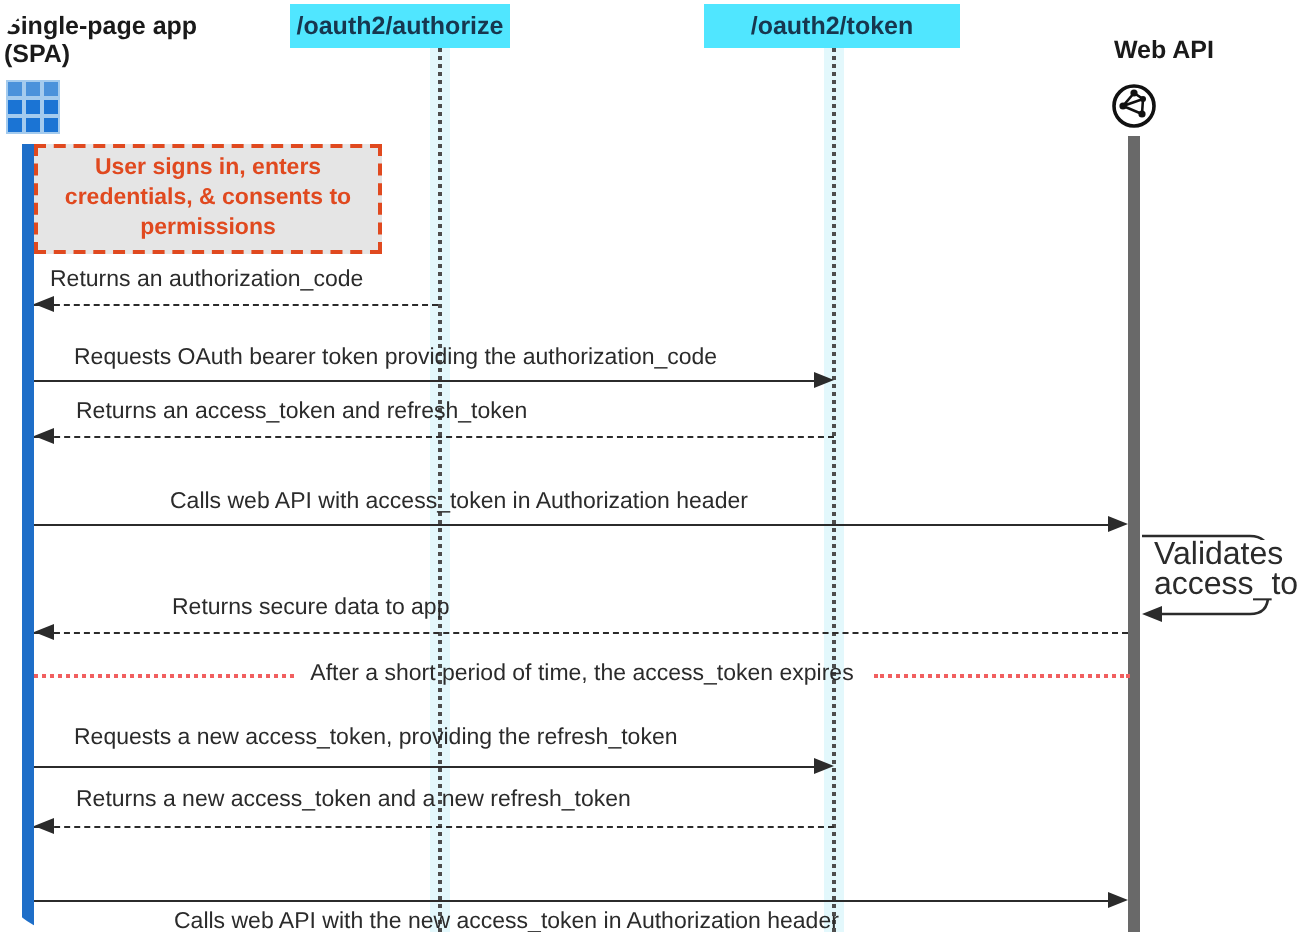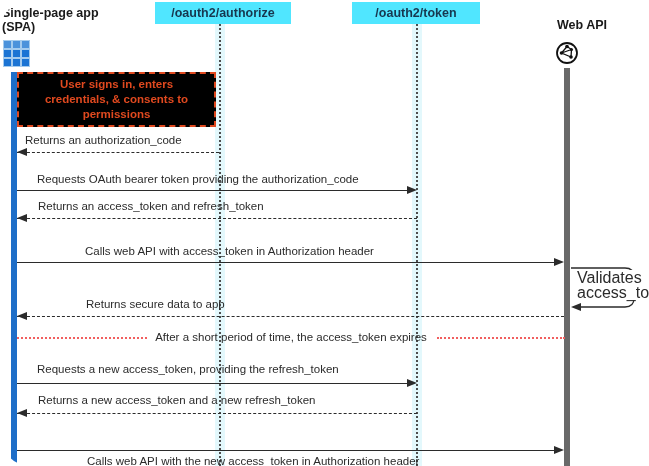--- a/index.html
+++ b/index.html
@@ -26,22 +26,22 @@
   .grid-icon .cell{background:#1b74d4;border:1.5px solid #a4cbee;}
   .grid-icon .cell.lt{background:#4b92db;}
   
   .mlabel{position:absolute;font-size:11.5px;line-height:14px;white-space:nowrap;color:#2b2b2b;}
   .line{position:absolute;height:0;border-top:1.2px solid #2b2b2b;}
   .line.dashed{border-top-style:dashed;border-top-width:1px;}
   .ah-right{position:absolute;width:0;height:0;border-left:10px solid #2b2b2b;border-top:4px solid transparent;border-bottom:4px solid transparent;}
   .ah-left{position:absolute;width:0;height:0;border-right:10px solid #2b2b2b;border-top:4px solid transparent;border-bottom:4px solid transparent;}
   
   .note{
-    position:absolute;left:17px;top:72px;width:199px;height:55px;box-sizing:border-box;
-    background:#000000;border:2px dashed #e0491f;color:#e0491f;font-weight:bold;
+    position:absolute;left:17px;top:72px;width:174px;height:55px;box-sizing:border-box;
+    background:#e5e5e5;border:2px dashed #e0491f;color:#e0491f;font-weight:bold;
     font-size:11.5px;line-height:15px;text-align:center;display:flex;align-items:center;justify-content:center;
     padding:2px 8px;
   }
   
   .redline{position:absolute;height:0;border-top:2px dotted #f15f5f;}
   .divider-text{position:absolute;top:331px;left:291px;transform:translateX(-50%);font-size:11.5px;white-space:nowrap;color:#2b2b2b;}
   
   .selfmsg-text{position:absolute;left:577px;top:270px;width:68px;background:#ffffff;font-size:16px;line-height:15px;color:#2b2b2b;}
   svg.overlay{position:absolute;left:0;top:0;width:649px;height:466px;pointer-events:none;}
 </style>
@@ -69,21 +69,21 @@
       <div class="cell lt"></div>
       <div class="cell lt"></div>
     <div class="cell"></div>
       <div class="cell"></div>
       <div class="cell"></div>
     <div class="cell"></div>
       <div class="cell"></div>
       <div class="cell"></div>
   </div>
 
-  <div class="endpoint-box" style="left:155px;width:136px">/oauth2/authorize</div>
+  <div class="endpoint-box" style="left:145px;width:110px">/oauth2/authorize</div>
   <div class="endpoint-box" style="left:352px;width:128px">/oauth2/token</div>
 
   <div class="actor-title" style="left:527px;top:18px;width:80px;text-align:right">Web API</div>
   <svg style="position:absolute;left:555px;top:41px" width="24" height="24" viewBox="0 0 24 24">
     <circle cx="12" cy="12" r="10" fill="#ffffff" stroke="#111111" stroke-width="1.8"></circle>
     <path d="M12 5.5 L6.5 12 L16 16 M12 5.5 L16.5 8.5 L16 16 M6.5 12 L16.5 8.5" fill="none" stroke="#111111" stroke-width="1.3"></path>
     <circle cx="12" cy="5.5" r="1.8" fill="#111111"></circle>
     <circle cx="6.5" cy="12" r="1.8" fill="#111111"></circle>
     <circle cx="16" cy="16" r="1.8" fill="#111111"></circle>
     <circle cx="16.5" cy="8.5" r="1.5" fill="#111111"></circle>

